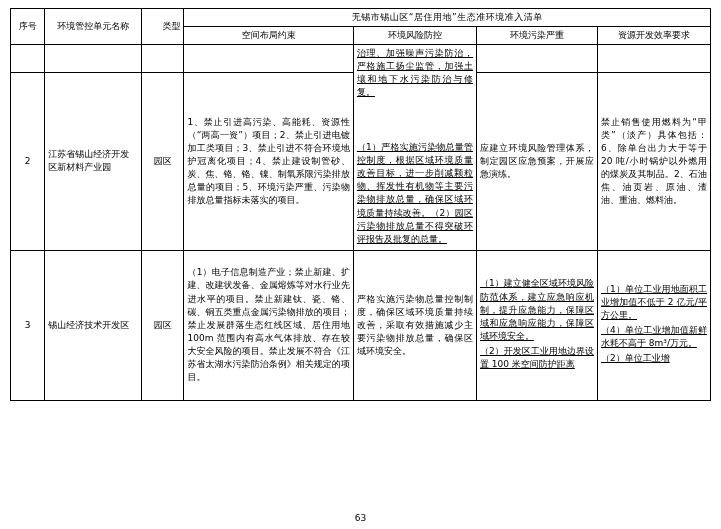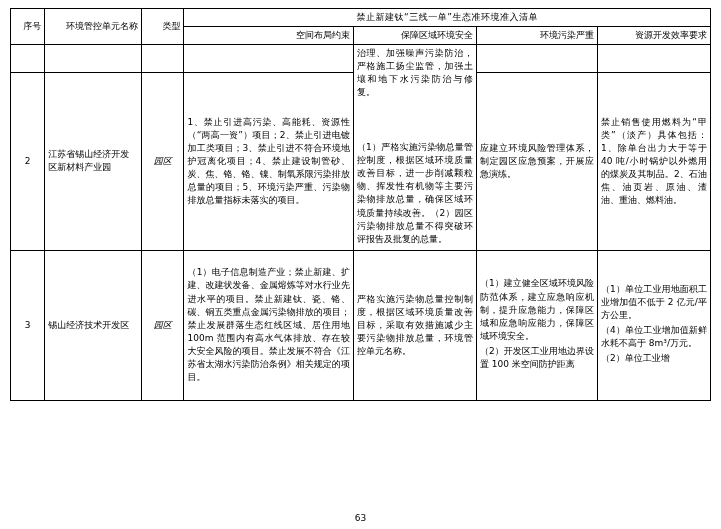--- a/index.html
+++ b/index.html
@@ -37,21 +37,21 @@
     line-height: 1.45;
   }
   .hdr-top {
     text-align: center;
     font-size: 11px;
     font-weight: bold;
     letter-spacing: 0.5px;
     padding: 6px 4px;
   }
   .hdr-cell {
-    text-align: right;
+    text-align: center;
     font-size: 10px;
     font-weight: bold;
     padding: 10px 4px;
     margin-left: 8px;
   }
   .hdr-cell-narrow {
     text-align: right;
     font-size: 10px;
     font-weight: bold;
     padding: 4px 2px;
@@ -61,34 +61,34 @@
     font-size: 10px;
   }
   .c-name {
     text-align: left;
     font-size: 9.5px;
     line-height: 1.7;
   }
   .c-type {
     text-align: center;
     font-size: 9.5px;
-    font-style: italic;
   }
   .c-body {
     text-align: justify;
     font-size: 8.6px;
     line-height: 1.5;
     vertical-align: top;
     padding: 3px 3px;
   }
   .c-body.mid {
     vertical-align: middle;
   }
   .cell-stack > div {
     margin-bottom: 2px;
+    text-decoration: underline;
   }
   .col-seq { width: 34px; }
   .col-name { width: 96px; }
   .col-type { width: 42px; }
   .col-space { width: 168px; }
   .col-poll { width: 122px; }
   .col-risk { width: 120px; }
   .col-res { width: 112px; }
   .pagenum {
     position: absolute;
@@ -111,25 +111,25 @@
       <col class="col-space">
       <col class="col-poll">
       <col class="col-risk">
       <col class="col-res">
     </colgroup>
     <thead>
       <tr>
         <td rowspan="2" class="hdr-cell">序号</td>
         <td rowspan="2" class="hdr-cell">环境管控单元名称</td>
         <td rowspan="2" class="hdr-cell-narrow">类型</td>
-        <td colspan="4" class="hdr-top">禁止新建钛“三线一单”生态准环境准入清单</td>
+        <td colspan="4" class="hdr-top">无锡市锡山区“居住用地”生态准环境准入清单</td>
       </tr>
       <tr>
         <td class="hdr-cell">空间布局约束</td>
-        <td class="hdr-cell">保障区域环境安全</td>
+        <td class="hdr-cell">环境风险防控</td>
         <td class="hdr-cell">环境污染严重</td>
         <td class="hdr-cell">资源开发效率要求</td>
       </tr>
     </thead>
     <tbody>
       <tr style="height:26px;">
         <td class="c-seq"></td>
         <td class="c-name"></td>
         <td class="c-type"></td>
         <td class="c-body"></td>
@@ -142,28 +142,28 @@
         </td>
         <td class="c-body"></td>
         <td class="c-body"></td>
       </tr>
       <tr style="height:165px;">
         <td class="c-seq">2</td>
         <td class="c-name">江苏省锡山经济开发区新材料产业园</td>
         <td class="c-type">园区</td>
         <td class="c-body mid">1、禁止引进高污染、高能耗、资源性（“两高一资”）项目；2、禁止引进电镀加工类项目；3、禁止引进不符合环境地护冠离化项目；4、禁止建设制管砂、炭、焦、铬、铬、镍、制氧系限污染排放总量的项目；5、环境污染严重、污染物排放总量指标未落实的项目。</td>
         <td class="c-body mid">应建立环境风险管理体系，制定园区应急预案，开展应急演练。</td>
-        <td class="c-body">禁止销售使用燃料为“甲类”（淡产）具体包括：1、除单台出力大于等于 40 吨/小时锅炉以外燃用的煤炭及其制品。2、石油焦、油页岩、原油、渣油、重油、燃料油。</td>
+        <td class="c-body">禁止销售使用燃料为“甲类”（淡产）具体包括：6、除单台出力大于等于 20 吨/小时锅炉以外燃用的煤炭及其制品。2、石油焦、油页岩、原油、渣油、重油、燃料油。</td>
       </tr>
       <tr style="height:150px;">
         <td class="c-seq">3</td>
         <td class="c-name">锡山经济技术开发区</td>
         <td class="c-type">园区</td>
         <td class="c-body">（1）电子信息制造产业；禁止新建、扩建、改建状发备、金属熔炼等对水行业先进水平的项目。禁止新建钛、瓷、铬、碳、铜五类重点金属污染物排放的项目；禁止发展群落生态红线区域、居住用地 100m 范围内有高水气体排放、存在较大安全风险的项目。禁止发展不符合《江苏省太湖水污染防治条例》相关规定的项目。</td>
-        <td class="c-body">严格实施污染物总量控制制度，根据区域环境质量改善目标，采取有效措施减少主要污染物排放总量，环境管控单元名称。</td>
+        <td class="c-body">严格实施污染物总量控制制度，确保区域环境质量持续改善，采取有效措施减少主要污染物排放总量，确保区域环境安全。</td>
         <td class="c-body">
           <div class="cell-stack">
             <div>（1）建立健全区域环境风险防范体系，建立应急响应机制，提升应急能力，保障区域和应急响应能力，保障区域环境安全。</div>
             <div>（2）开发区工业用地边界设置 100 米空间防护距离</div>
           </div>
         </td>
         <td class="c-body">
           <div class="cell-stack">
             <div>（1）单位工业用地面积工业增加值不低于 2 亿元/平方公里。</div>
             <div>（4）单位工业增加值新鲜水耗不高于 8m³/万元。</div>

